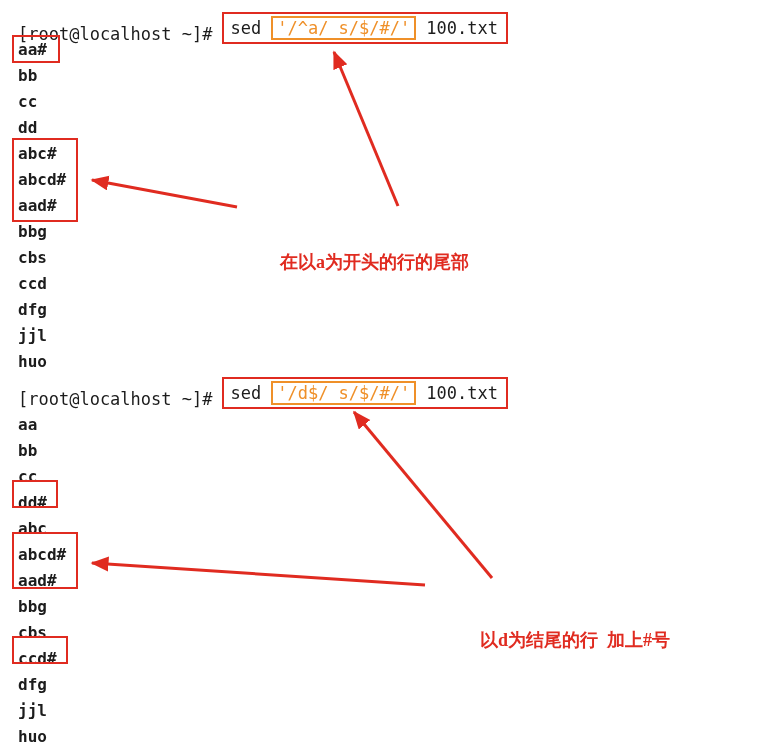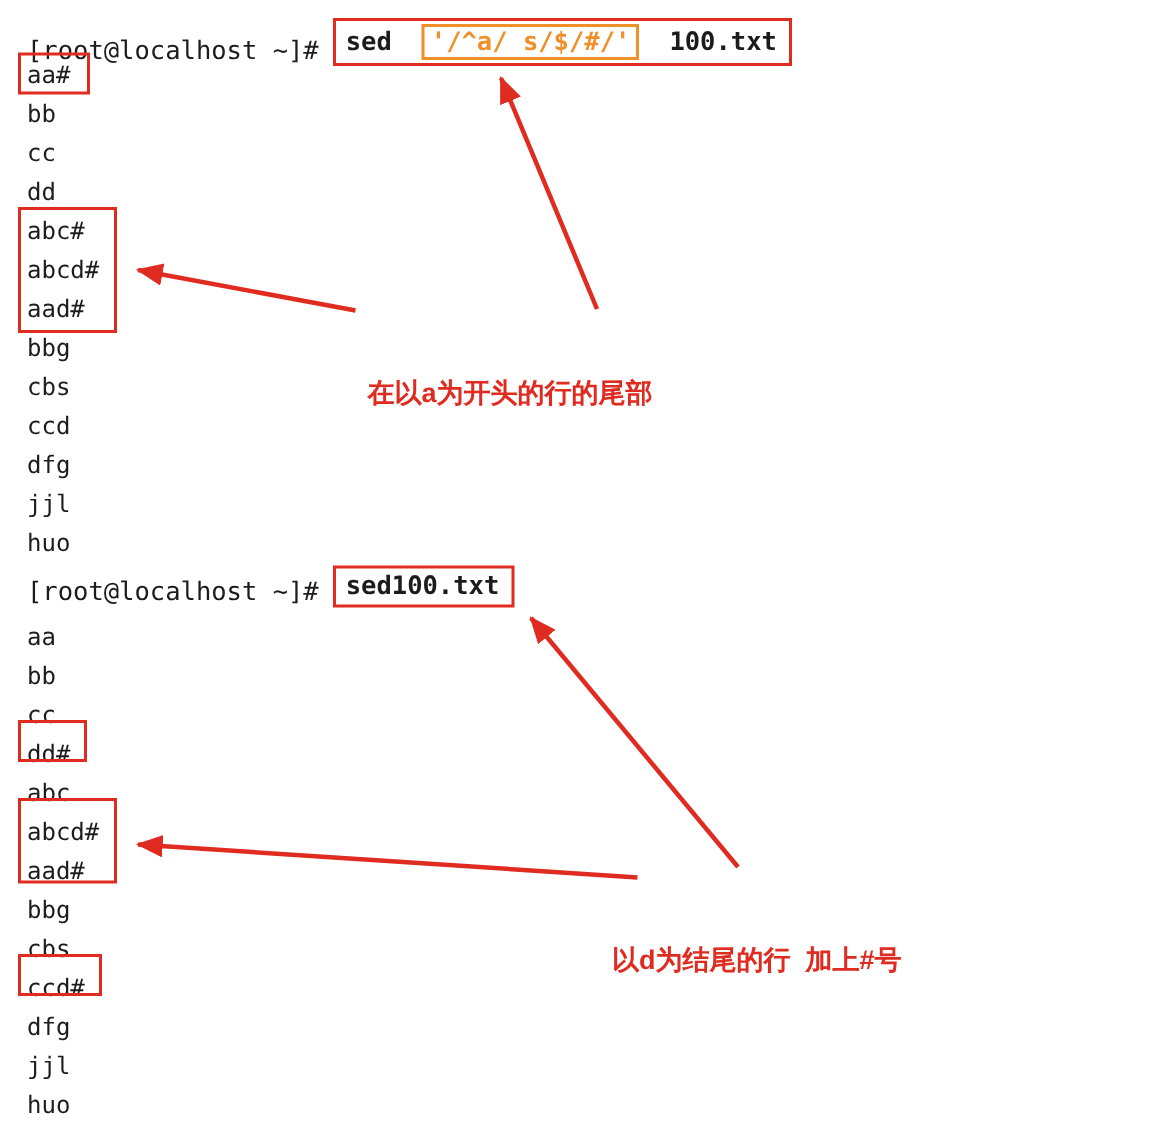--- a/index.html
+++ b/index.html
@@ -9,58 +9,58 @@
     width:784px; height:747px;
     overflow:hidden;
     font-family:"DejaVu Sans Mono","Liberation Mono",monospace;
   }
   .term {
     position:absolute;
     font-size:16px;
     color:var(--text);
     white-space:pre;
   }
-  .term > div { height:26px; line-height:26px; }
+  .term > div { height:26px; line-height:26px;font-weight:bold; }
   .cmdline {
     position:absolute;
     left:18px;
     display:flex;
     align-items:flex-end;
     font-size:17px;
     color:var(--text);
     white-space:pre;
   }
   .redwrap {
     border:2px solid var(--red);
     padding:2px 8px 2px 6px;
     margin-left:10px;
     display:flex;
     align-items:center;
-    font-weight:bold;
   }
   .orangebox {
     border:2px solid var(--orange);
     color:var(--orange);
     padding:0 4px;
-    margin:0 20px;
+    margin:0 10px;
   }
   .hbox {
     position:absolute;
     border:2px solid var(--red);
     background:transparent;
     pointer-events:none;
   }
   .note {
     position:absolute;
-    font-family:Liberation Sans, sans-serif;
+    font-family:Liberation Serif, serif;
     font-size:18px;
     font-weight:bold;
     color:var(--red);
     line-height:25px;
     white-space:pre;
+    margin-left:35px;
   }
   #arrows {
     position:absolute;
     left:0; top:0;
     pointer-events:none;
   }
 </style>
 </head>
 <body>
 
@@ -72,36 +72,37 @@
     <span>100.txt</span>
   </span>
 </div>
 
 <div class="term" style="left:18px; top:37px"><div>aa#</div><div>bb</div><div>cc</div><div>dd</div><div>abc#</div><div>abcd#</div><div>aad#</div><div>bbg</div><div>cbs</div><div>ccd</div><div>dfg</div><div>jjl</div><div>huo</div></div>
 
 <div class="cmdline" style="top:377px">
   <span>[root@localhost ~]#</span>
   <span class="redwrap">
     <span>sed</span>
+    <span class="orangebox">'/d$/ s/$/#/'</span>
     <span>100.txt</span>
   </span>
 </div>
 
 <div class="term" style="left:18px; top:412px"><div>aa</div><div>bb</div><div>cc</div><div>dd#</div><div>abc</div><div>abcd#</div><div>aad#</div><div>bbg</div><div>cbs</div><div>ccd#</div><div>dfg</div><div>jjl</div><div>huo</div></div>
 
 <div class="hbox" style="left:12px; top:35px;  width:48px; height:28px"></div>
 <div class="hbox" style="left:12px; top:138px; width:66px; height:84px"></div>
 <div class="hbox" style="left:12px; top:480px; width:46px; height:28px"></div>
 <div class="hbox" style="left:12px; top:532px; width:66px; height:57px"></div>
 <div class="hbox" style="left:12px; top:636px; width:56px; height:28px"></div>
 
 <div class="note" style="left:245px; top:200px">
   <div>在以a为开头的行的尾部</div>
 </div>
-<div class="note" style="left:408px; top:578px">
+<div class="note" style="left:445px; top:578px">
   <div>以d为结尾的行  加上#号</div>
 </div>
 
 <svg id="arrows" width="784" height="747">
   <defs>
     <marker id="ah" markerWidth="7" markerHeight="6" refX="5.5" refY="2.5" orient="auto" markerUnits="strokeWidth">
       <path d="M0,0 L6,2.5 L0,5 Z" style="fill:var(--red)"></path>
     </marker>
   </defs>
   <line x1="398" y1="206" x2="334" y2="52" style="stroke:var(--red)" stroke-width="3" marker-end="url(#ah)"></line>

